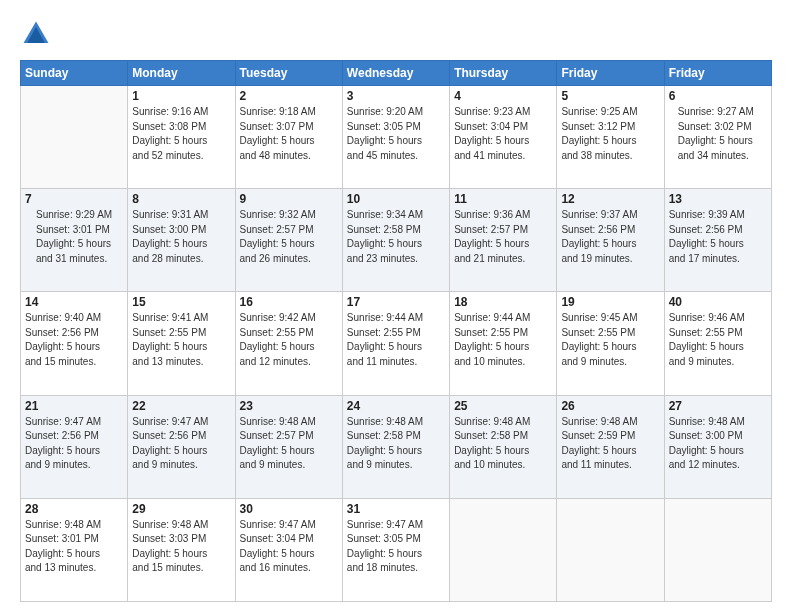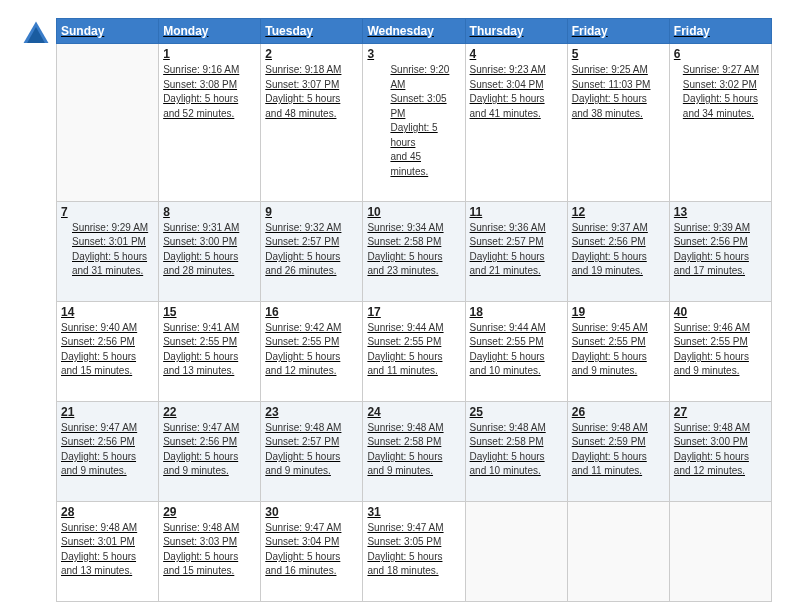--- a/index.html
+++ b/index.html
@@ -8,22 +8,21 @@
       height: 612px;
       font-family: Arial, sans-serif;
       background: #fff;
       overflow: hidden;
     }
     .page {
       width: 792px;
       height: 612px;
       padding: 18px 20px 10px 20px;
       display: flex;
-      flex-direction: row;
-      text-decoration: underline;
+      flex-direction: column;
     }
     .header {
       display: flex;
       justify-content: space-between;
       align-items: flex-start;
       margin-bottom: 10px;
     }
     .logo {
       display: flex;
       align-items: center;
@@ -149,36 +148,36 @@
           </td>
           <td>
             <span class="day-num">2</span>
             <div class="day-info" style="white-space: pre-line;">Sunrise: 9:18 AM
 Sunset: 3:07 PM
 Daylight: 5 hours
 and 48 minutes.</div>
           </td>
           <td>
             <span class="day-num">3</span>
-            <div class="day-info" style="white-space: pre-line; margin-left: 23px;">Sunrise: 9:20 AM
+            <div class="day-info" style="white-space: pre-line;">Sunrise: 9:20 AM
 Sunset: 3:05 PM
 Daylight: 5 hours
 and 45 minutes.</div>
           </td>
           <td>
             <span class="day-num">4</span>
             <div class="day-info" style="white-space: pre-line;">Sunrise: 9:23 AM
 Sunset: 3:04 PM
 Daylight: 5 hours
 and 41 minutes.</div>
           </td>
           <td>
             <span class="day-num">5</span>
             <div class="day-info" style="white-space: pre-line;">Sunrise: 9:25 AM
-Sunset: 11:03 PM
+Sunset: 3:12 PM
 Daylight: 5 hours
 and 38 minutes.</div>
           </td>
           <td>
             <span class="day-num">6</span>
             <div class="day-info" style="white-space: pre-line; margin-left: 9px;">Sunrise: 9:27 AM
 Sunset: 3:02 PM
 Daylight: 5 hours
 and 34 minutes.</div>
           </td>

